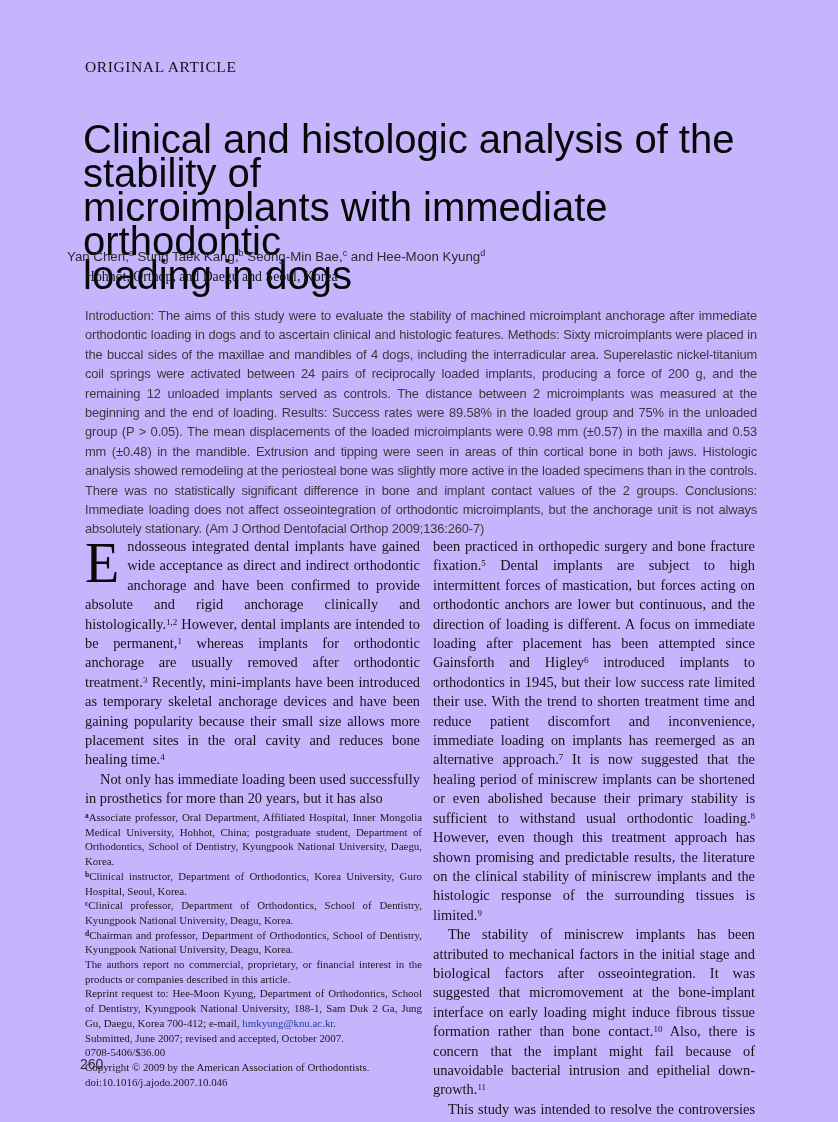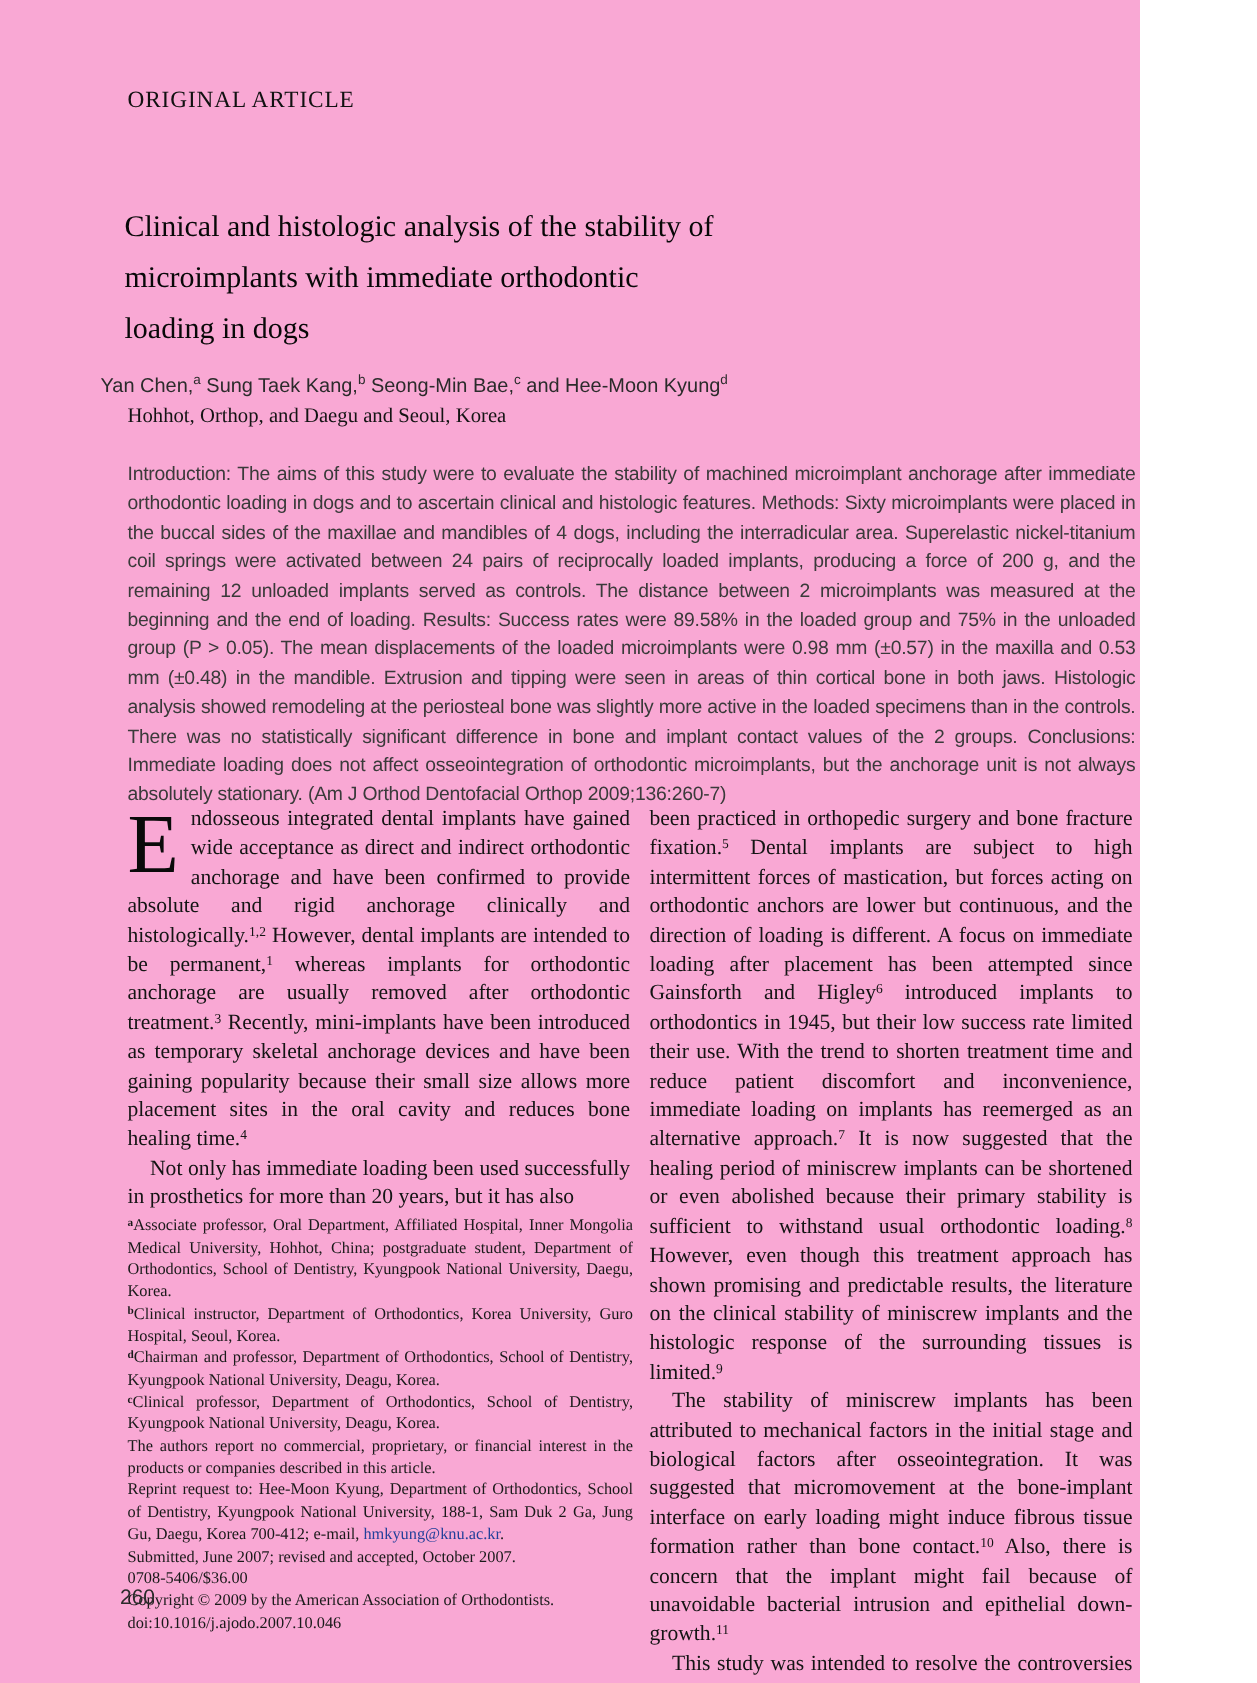--- a/index.html
+++ b/index.html
@@ -1,37 +1,37 @@
 <!DOCTYPE html>
 <html><head>
 <meta charset="utf-8">
 <style>
   html, body { margin: 0; padding: 0; background: #ffffff; }
   .page {
     position: relative;
-    width: 760px;
+    width: 838px;
     height: 1122px;
-    background: #f9a8d4;
+    background: #c4b5fd;
     overflow: hidden;
     font-family: "Liberation Serif", serif;
     color: #1a1a1a;
   }
   .kicker {
     position: absolute;
     top: 58px; left: 85px;
     font-family: "Liberation Serif", serif;
     font-size: 15.5px;
     letter-spacing: 0.6px;
     color: #111;
   }
   .title {
     position: absolute;
-    top: 134px; left: 83px; width: 690px;
-    font-family: Liberation Serif, serif;
-    font-size: 20px;
+    top: 122px; left: 83px; width: 690px;
+    font-family: Liberation Sans, sans-serif;
+    font-size: 40px;
     line-height: 34px;
     font-weight: 400;
     color: #080808;
   }
   .authors {
     position: absolute;
     top: 249px; left: 67px; width: 680px;
     font-family: "Liberation Sans", sans-serif;
     font-size: 13.3px;
     color: #2b2b2b;
@@ -141,22 +141,22 @@
 
   <div class="column col-right">
     <p class="para">been practiced in orthopedic surgery and bone fracture fixation.<sup>5</sup> Dental implants are subject to high intermittent forces of mastication, but forces acting on orthodontic anchors are lower but continuous, and the direction of loading is different. A focus on immediate loading after placement has been attempted since Gainsforth and Higley<sup>6</sup> introduced implants to orthodontics in 1945, but their low success rate limited their use. With the trend to shorten treatment time and reduce patient discomfort and inconvenience, immediate loading on implants has reemerged as an alternative approach.<sup>7</sup> It is now suggested that the healing period of miniscrew implants can be shortened or even abolished because their primary stability is sufficient to withstand usual orthodontic loading.<sup>8</sup> However, even though this treatment approach has shown promising and predictable results, the literature on the clinical stability of miniscrew implants and the histologic response of the surrounding tissues is limited.<sup>9</sup></p>
     <p class="para indent">The stability of miniscrew implants has been attributed to mechanical factors in the initial stage and biological factors after osseointegration. It was suggested that micromovement at the bone-implant interface on early loading might induce fibrous tissue formation rather than bone contact.<sup>10</sup> Also, there is concern that the implant might fail because of unavoidable bacterial intrusion and epithelial down-growth.<sup>11</sup></p>
     <p class="para indent">This study was intended to resolve the controversies about whether with immediately loaded microimplants</p>
   </div>
 
   <div class="footnotes">
     <p class="footnote-line"><sup>a</sup>Associate professor, Oral Department, Affiliated Hospital, Inner Mongolia Medical University, Hohhot, China; postgraduate student, Department of Orthodontics, School of Dentistry, Kyungpook National University, Daegu, Korea.</p>
     <p class="footnote-line"><sup>b</sup>Clinical instructor, Department of Orthodontics, Korea University, Guro Hospital, Seoul, Korea.</p>
+    <p class="footnote-line"><sup>c</sup>Clinical professor, Department of Orthodontics, School of Dentistry, Kyungpook National University, Deagu, Korea.</p>
     <p class="footnote-line"><sup>d</sup>Chairman and professor, Department of Orthodontics, School of Dentistry, Kyungpook National University, Deagu, Korea.</p>
-    <p class="footnote-line"><sup>c</sup>Clinical professor, Department of Orthodontics, School of Dentistry, Kyungpook National University, Deagu, Korea.</p>
     <p class="footnote-line">The authors report no commercial, proprietary, or financial interest in the products or companies described in this article.</p>
     <p class="footnote-line">Reprint request to: Hee-Moon Kyung, Department of Orthodontics, School of Dentistry, Kyungpook National University, 188-1, Sam Duk 2 Ga, Jung Gu, Daegu, Korea 700-412; e-mail, <a class="email-link">hmkyung@knu.ac.kr</a>.</p>
     <p class="footnote-line">Submitted, June 2007; revised and accepted, October 2007.</p>
     <p class="footnote-line">0708-5406/$36.00</p>
     <p class="footnote-line">Copyright © 2009 by the American Association of Orthodontists.</p>
     <p class="footnote-line">doi:10.1016/j.ajodo.2007.10.046</p>
   </div>
 
   <div class="page-number">260</div>
 

